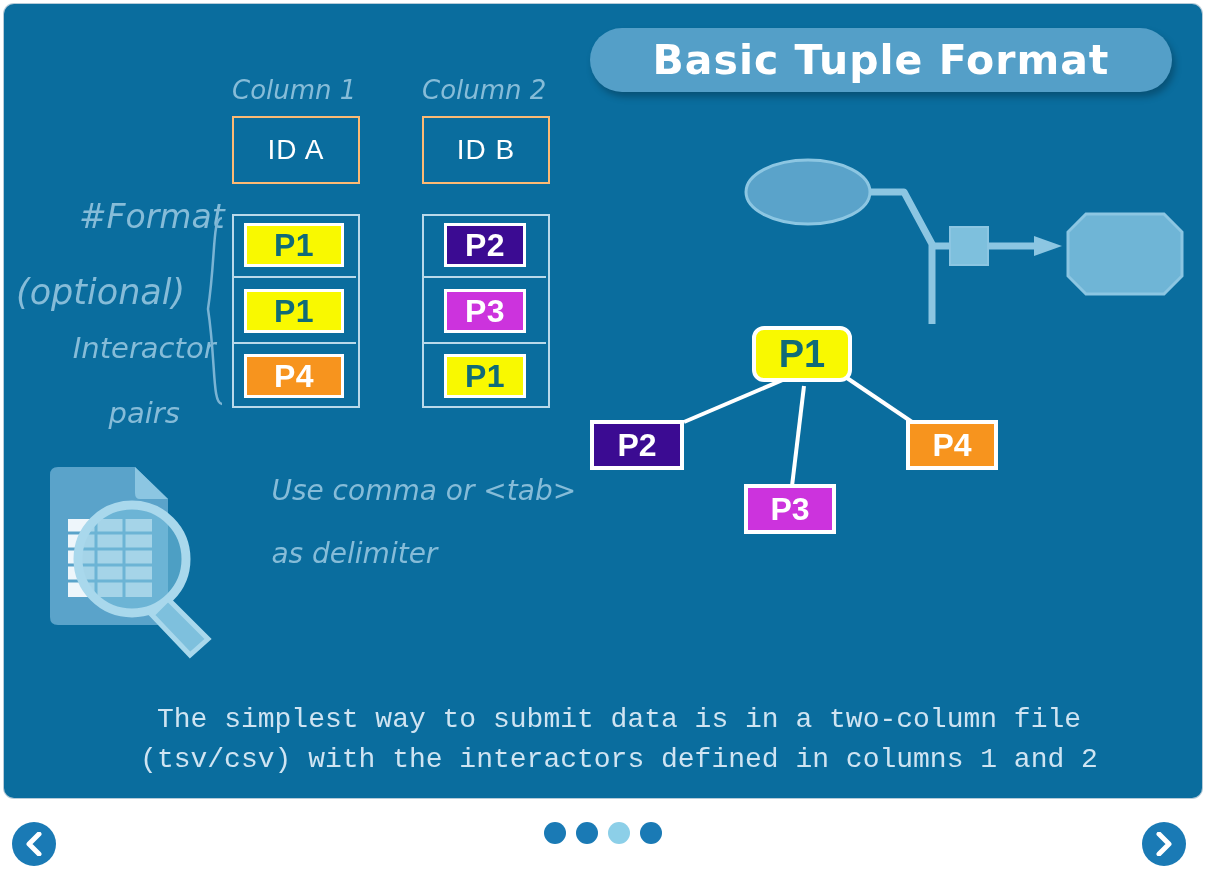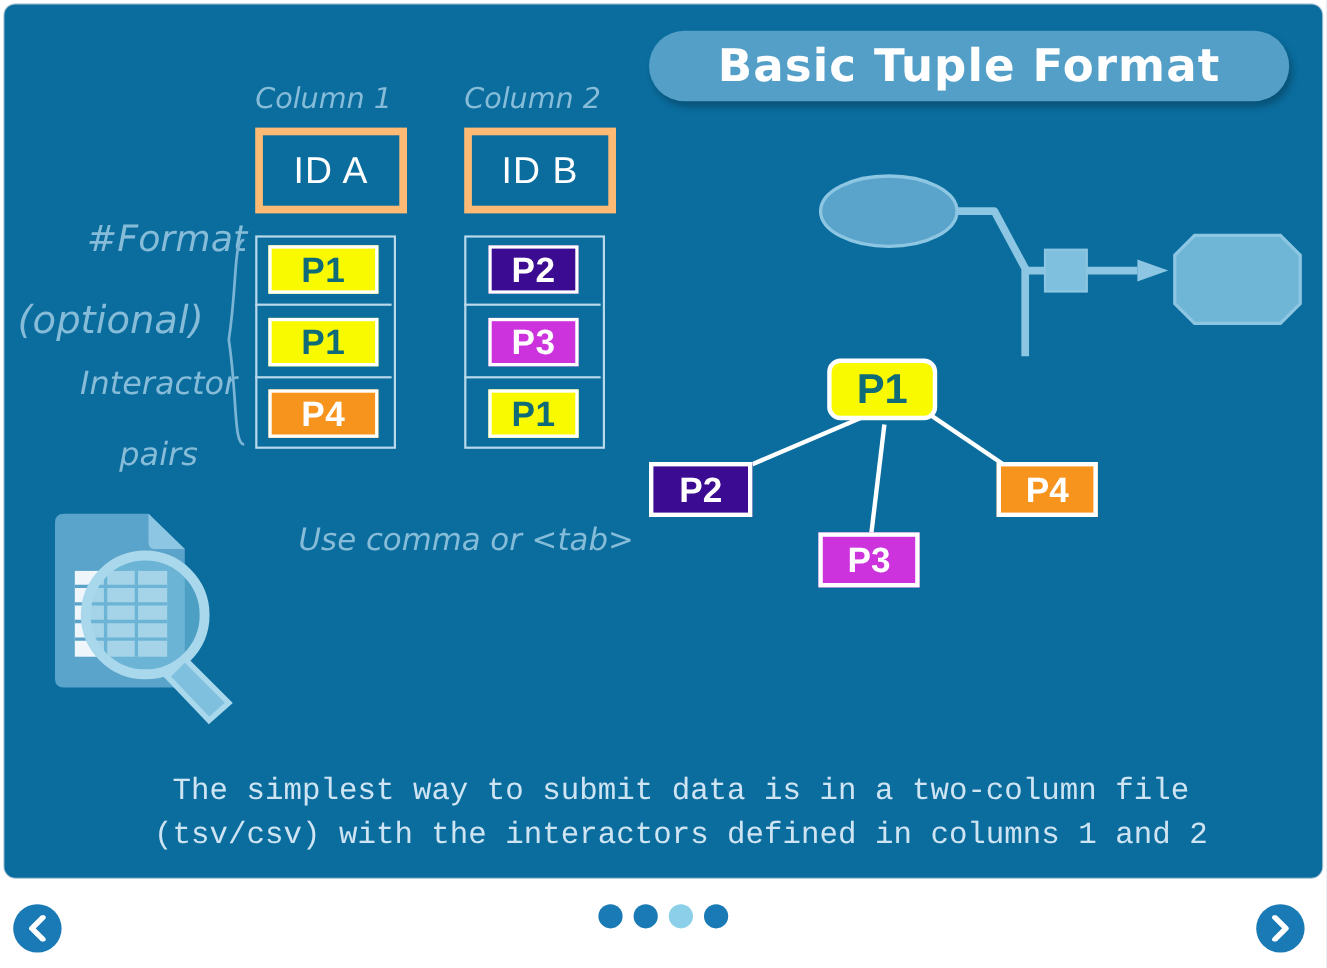--- a/index.html
+++ b/index.html
@@ -99,27 +99,27 @@
     left: 200px;
     top: 212px;
     width: 22px;
     height: 190px;
     color: #7bb4d4;
   }
 
   
   .hdr-box {
     position: absolute;
-    border: 7px solid #fdba74;
+    border: 2px solid #fdba74;
     background: transparent;
     display: flex;
     align-items: center;
     justify-content: center;
     color: #ffffff;
-    font-size: 34px;
+    font-size: 28px;
     letter-spacing: 1px;
   }
   #hdr-a { left: 228px; top: 112px; width: 124px; height: 64px; }
   #hdr-b { left: 418px; top: 112px; width: 124px; height: 64px; }
 
   .col-frame {
     position: absolute;
     border: 2px solid #b9d9ea;
   }
   #frame-a { left: 228px; top: 210px; width: 124px; height: 190px; }
@@ -274,20 +274,21 @@
     <div class="chip chip-p1" style="left:240px; top:219px; width:100px; height:44px;">P1</div>
     <div class="chip chip-p1" style="left:240px; top:285px; width:100px; height:44px;">P1</div>
     <div class="chip chip-p4" style="left:240px; top:350px; width:100px; height:44px;">P4</div>
 
     <div class="chip chip-p2" style="left:440px; top:219px; width:82px; height:44px;">P2</div>
     <div class="chip chip-p3" style="left:440px; top:285px; width:82px; height:44px;">P3</div>
     <div class="chip chip-p1" style="left:440px; top:350px; width:82px; height:44px;">P1</div>
 
     <div class="hand" id="delimiter-label">
       <span>Use comma or &lt;tab&gt;</span><br>
+      <span>as delimiter</span>
     </div>
 
     <svg class="flow-svg" width="630" height="200" viewBox="0 0 630 200">
       <ellipse cx="244" cy="68" rx="62" ry="32" fill="#5aa3ca" stroke="#8cc6e2" stroke-width="3"></ellipse>
       <path d="M306 68 L340 68 L368 120 L368 200" fill="none" stroke="#8cc6e2" stroke-width="7" stroke-linejoin="round"></path>
       <line x1="368" y1="122" x2="470" y2="122" stroke="#8cc6e2" stroke-width="7"></line>
       <rect x="386" y="103" width="38" height="38" fill="#7ec0dd" stroke="#8cc6e2" stroke-width="2"></rect>
       <path d="M470 112 L498 122 L470 132 Z" fill="#8cc6e2"></path>
       <path d="M522 90 L600 90 L618 108 L618 152 L600 170 L522 170 L504 152 L504 108 Z" fill="#6fb5d6" stroke="#8cc6e2" stroke-width="3"></path>
     </svg>

